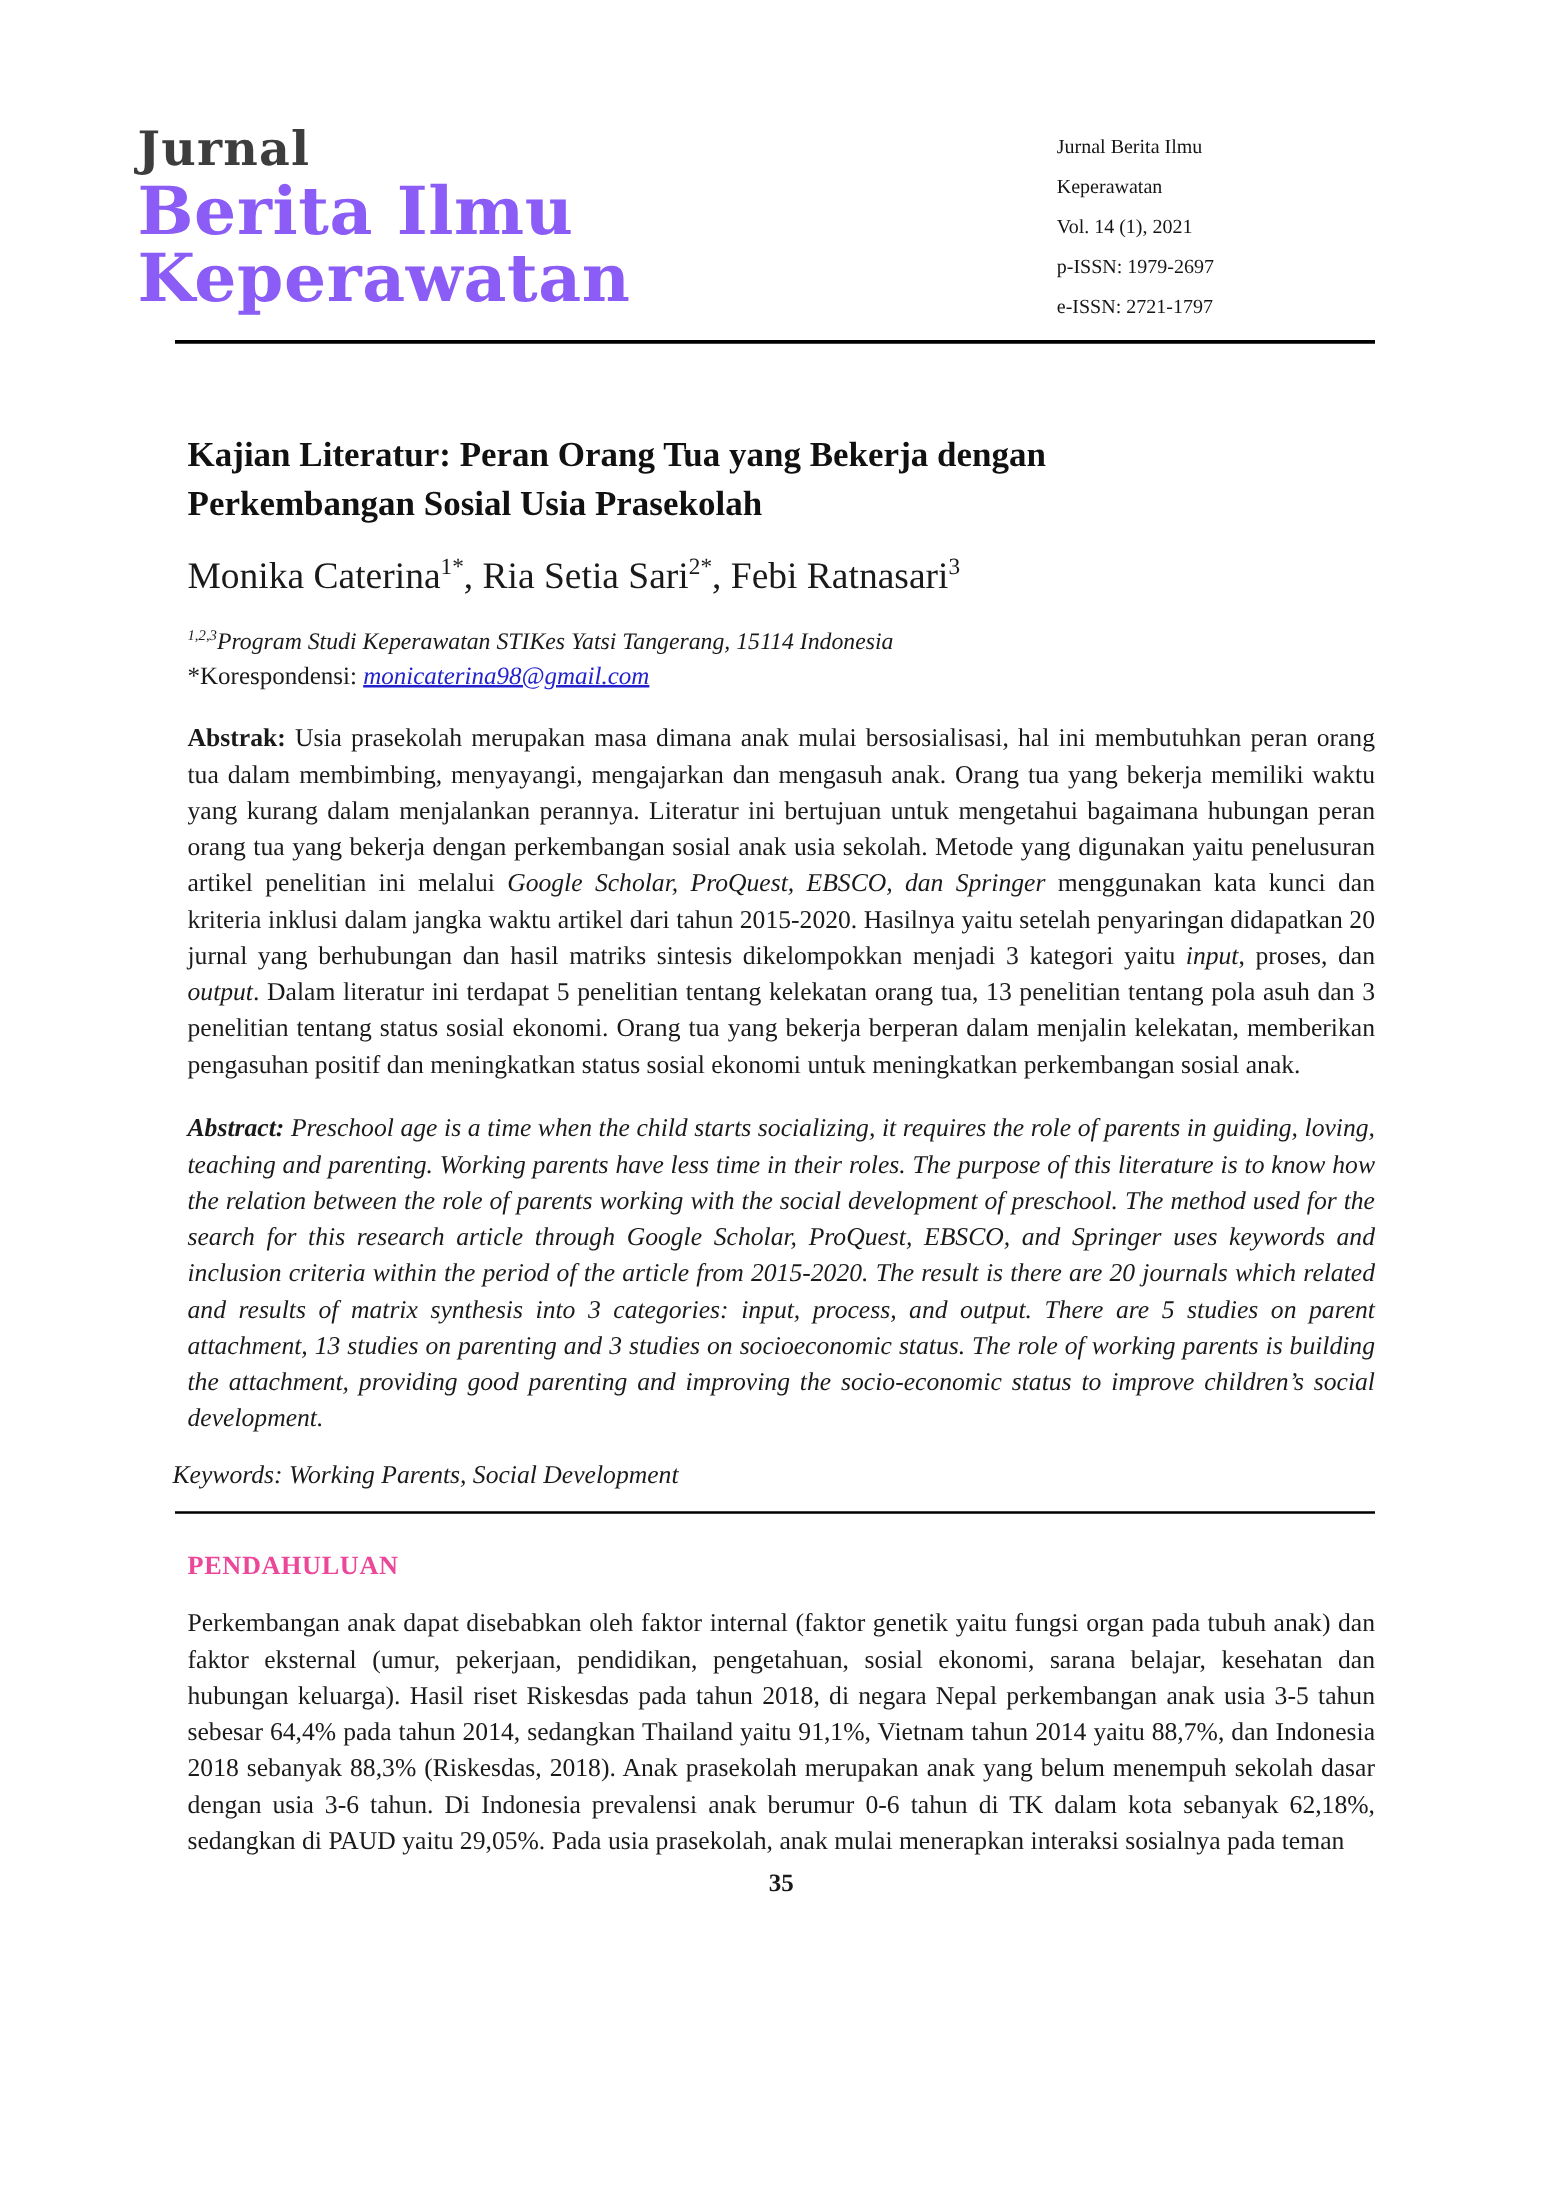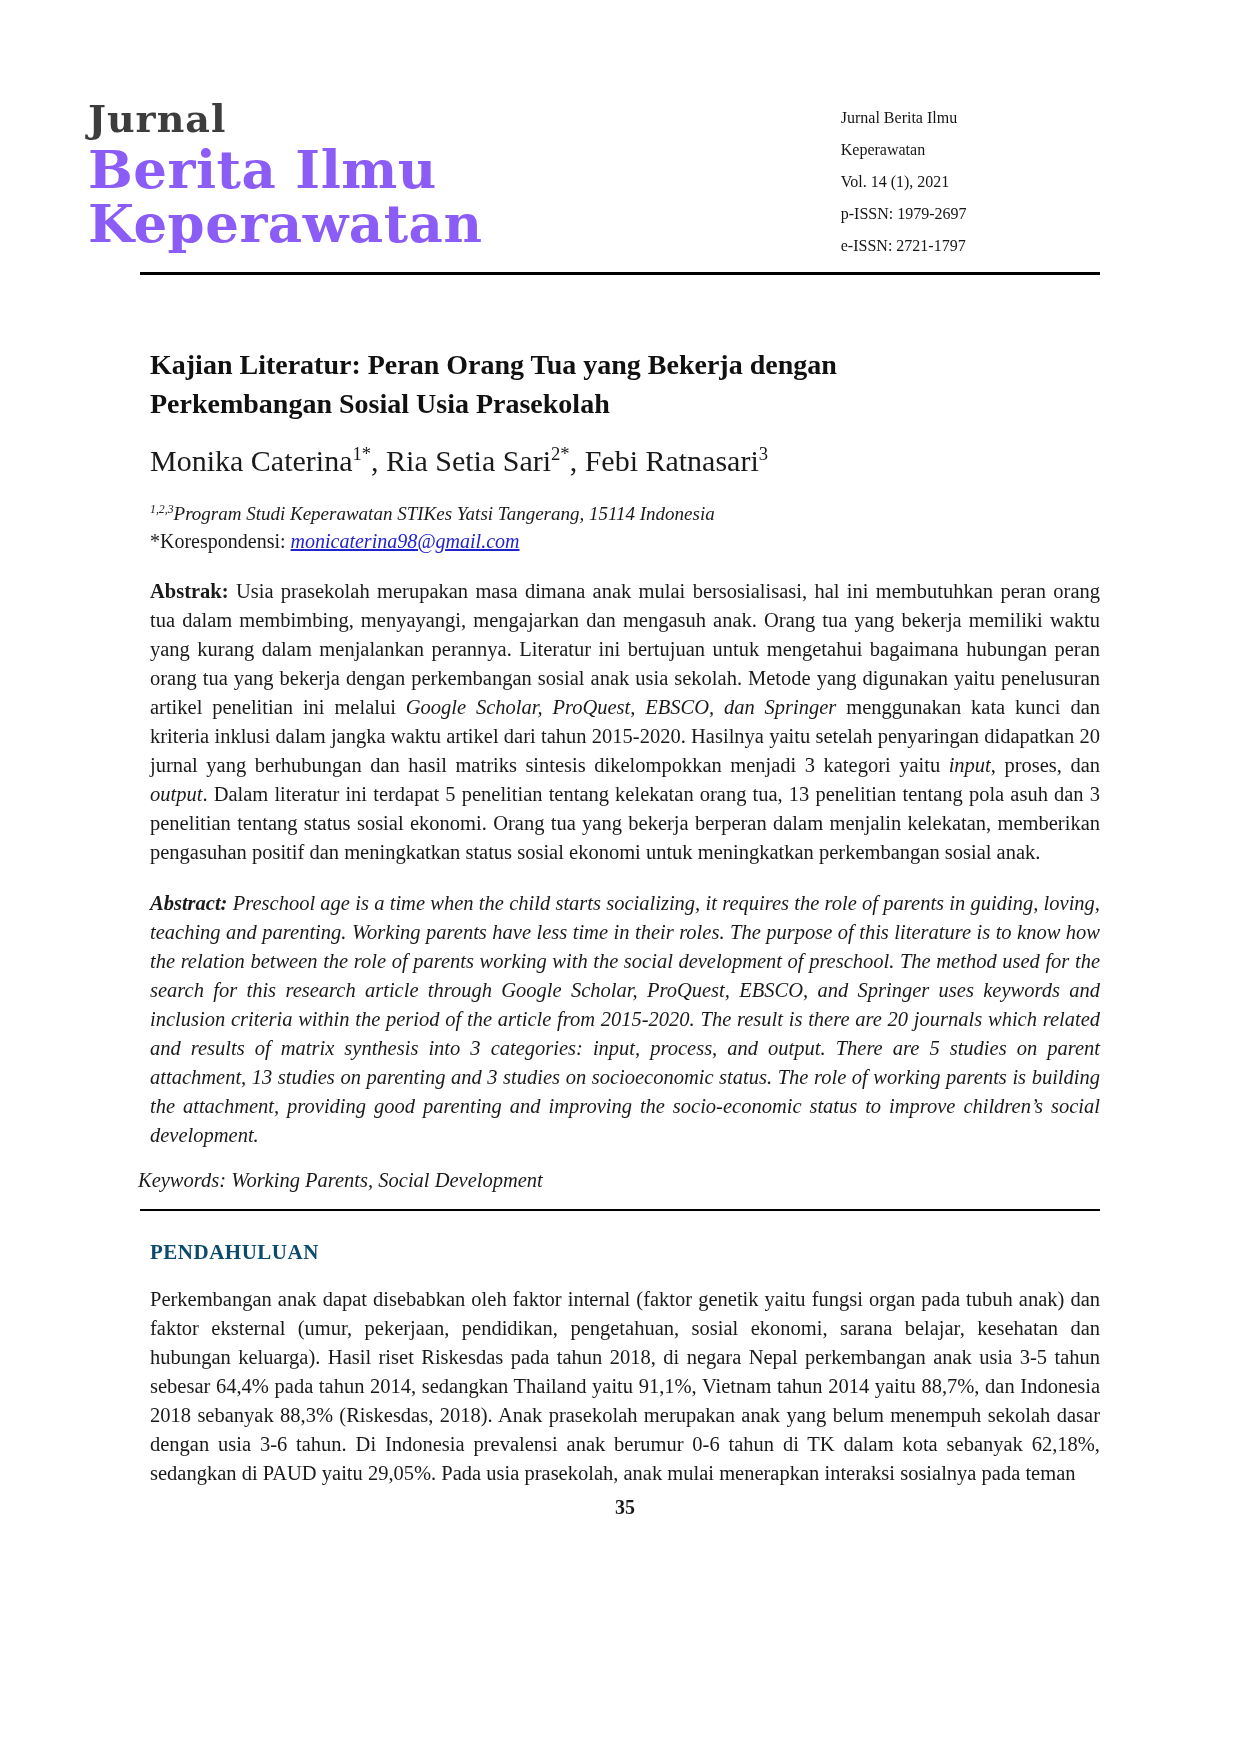--- a/index.html
+++ b/index.html
@@ -16,21 +16,21 @@
   .content{padding:0 139px 0 150px;}
   .b{font-weight:bold;}
   .i{font-style:italic;}
   sup{font-size:0.62em;line-height:0;vertical-align:super;}
 
   
   .header{
     display:flex;
     justify-content:flex-start;
     align-items:flex-start;
-    padding:96px 196px 0 88px;
+    padding:96px 196px 0 110px;
   }
   .logo-line1{
     font-family:"DejaVu Serif", serif;
     font-weight:bold;
     font-size:38px;
     line-height:46px;
     color:#3d3d3d;
     letter-spacing:1px;
   }
   .logo-line2{
@@ -95,21 +95,21 @@
     margin-left:-12px;
     font-size:20.5px;
     line-height:29px;
   }
   .section-heading{
     margin-top:26px;
     font-size:21px;
     font-weight:bold;
     line-height:30px;
     letter-spacing:0.5px;
-    color:#0c4a6e;
+    color:#ec4899;
   }
   .intro{margin-top:18px;}
   .page-number{
     margin-top:5px;
     text-align:center;
     font-size:20px;
     line-height:28px;
     font-weight:bold;
   }
 </style>

